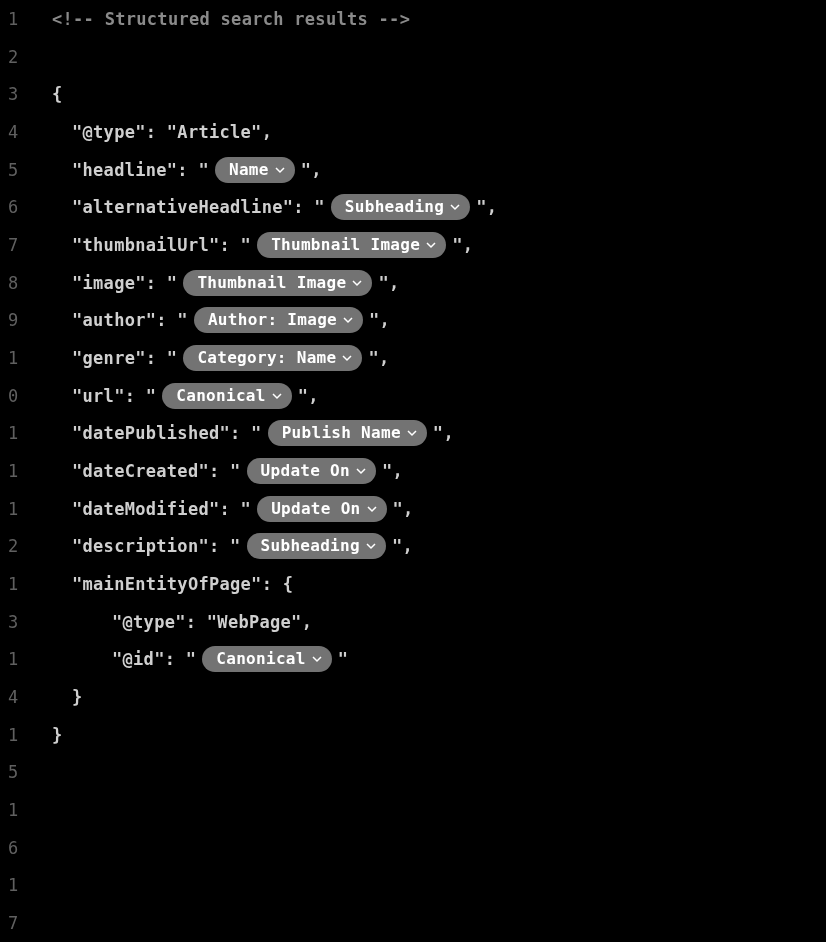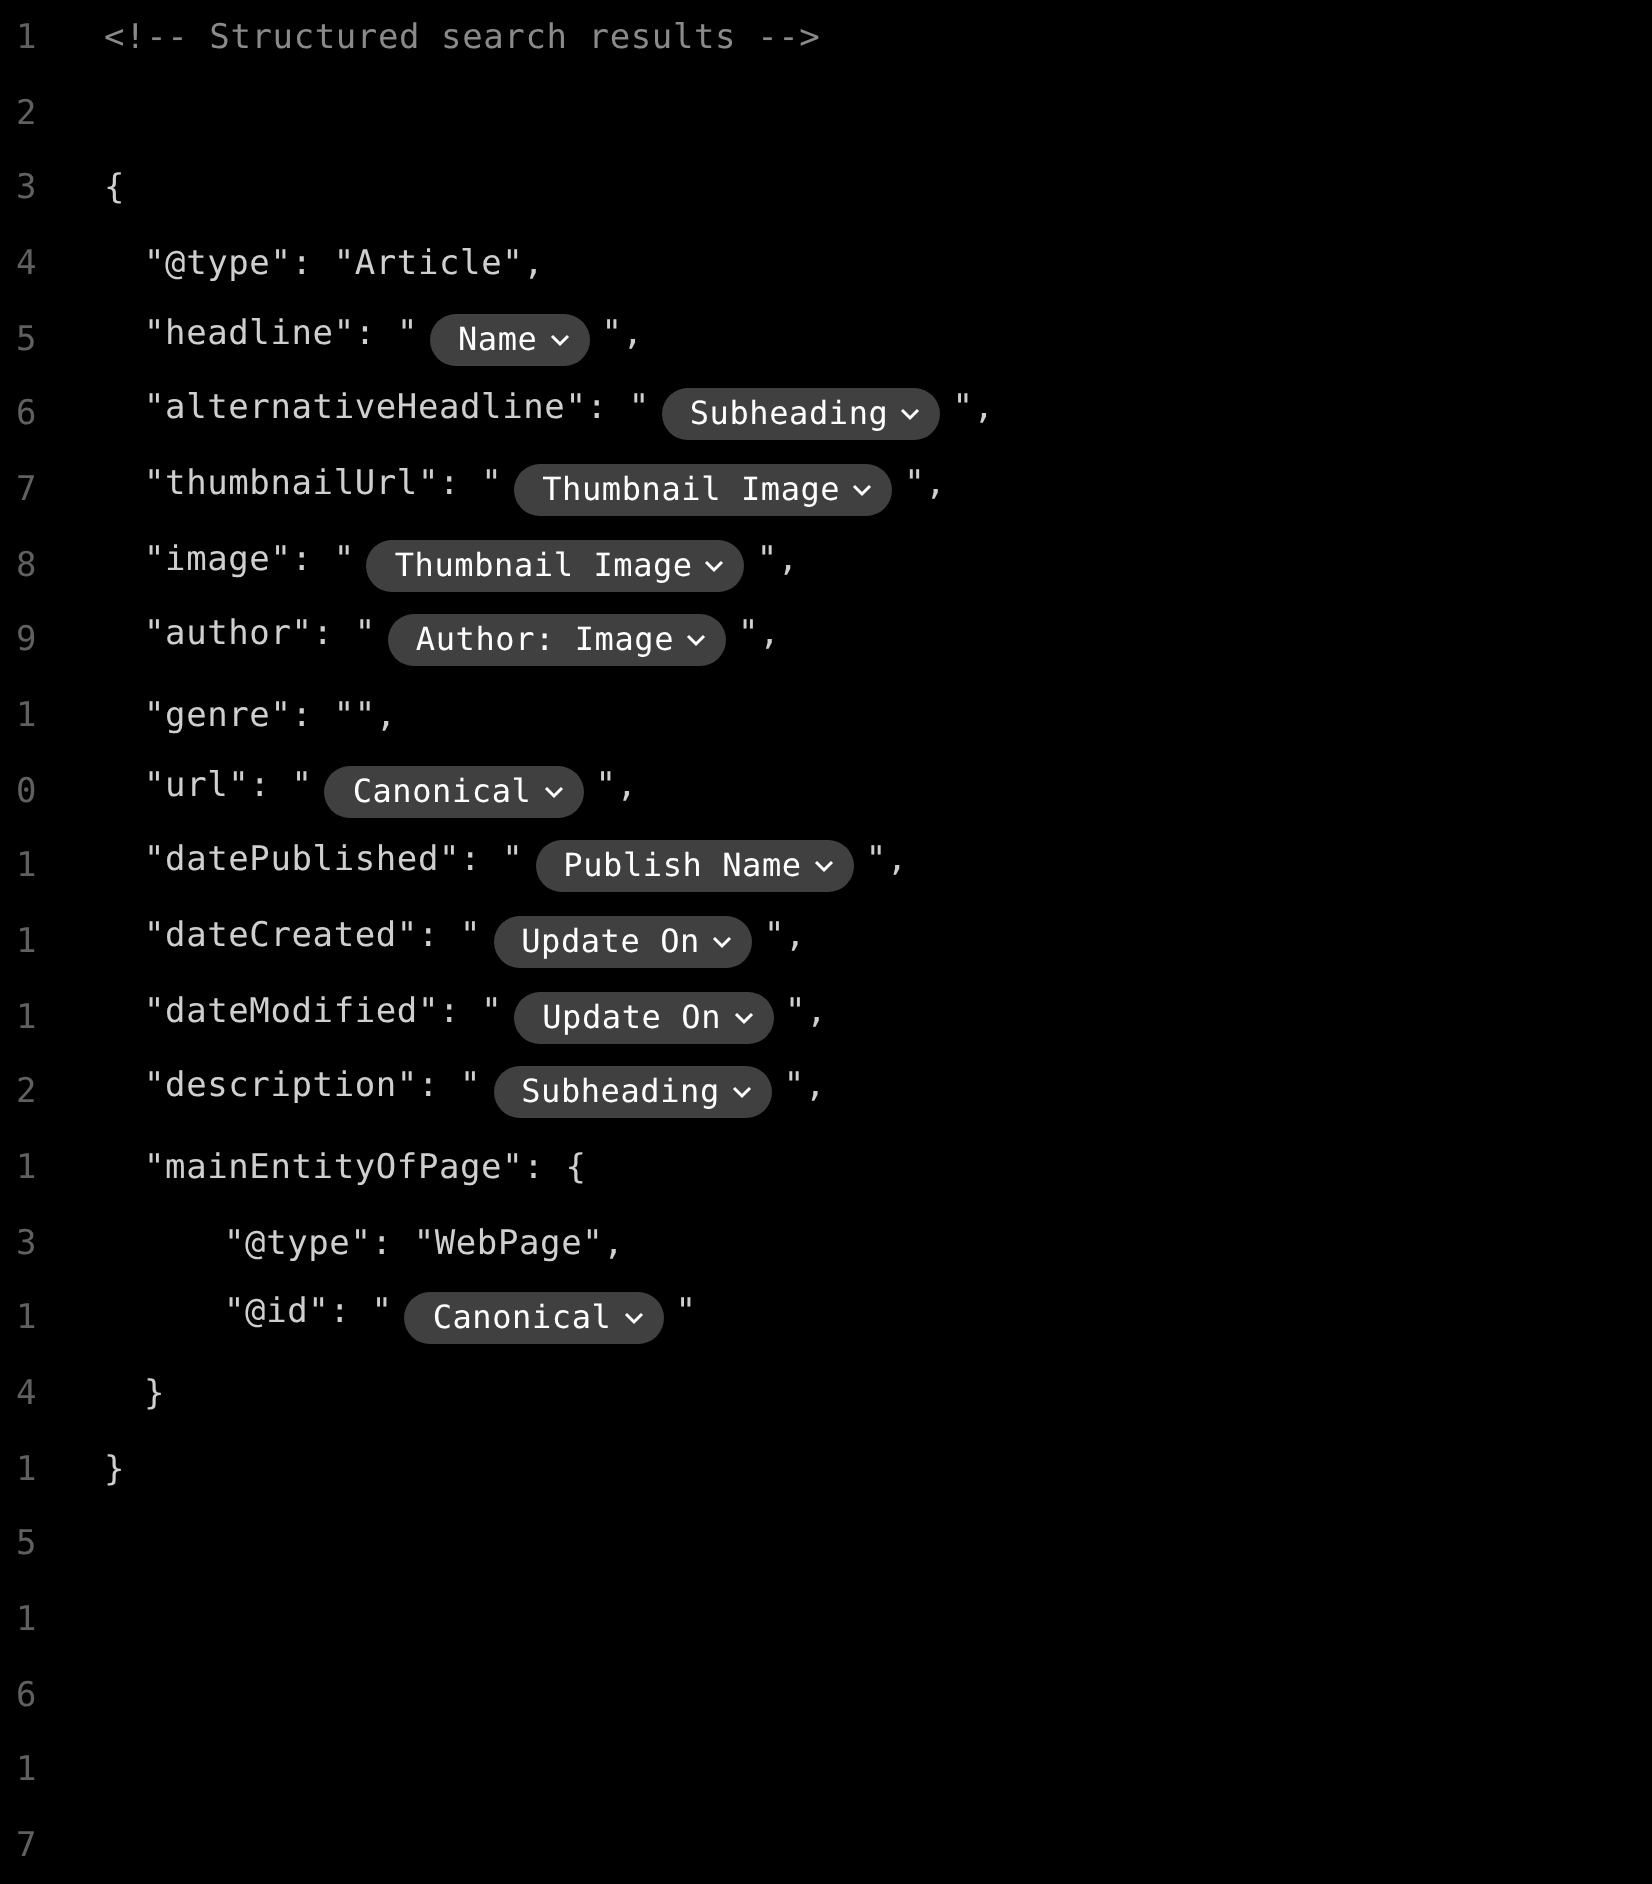--- a/index.html
+++ b/index.html
@@ -37,34 +37,36 @@
       text-align: left;
       padding-left: 8px;
       color: #606060;
       font-size: 17px;
       flex-shrink: 0;
     }
 
     .line-content {
       padding-left: 18px;
       display: flex;
+      align-items: center;
+      font-weight: bold;
     }
 
     .comment {
       color: #8a8a8a;
     }
 
     .code-text {
       color: #cfcfcf;
     }
 
     .pill {
       display: inline-flex;
       align-items: center;
-      background: #404040;
+      background: #737373;
       color: #ffffff;
       border-radius: 14px;
       padding: 3px 10px 3px 14px;
       font-size: 16px;
       margin: 0 6px;
       line-height: 1;
       height: 26px;
       cursor: pointer;
     }
 
@@ -163,21 +165,23 @@
     <span class="line-content indent-1">
       <span class="code-text">"author"</span><span class="code-text">: </span><span class="code-text">"</span><span class="pill"><span class="pill-text">Author: Image</span><span class="chevron"><svg viewBox="0 0 10 8">
               <path d="M1 2 L5 6 L9 2" stroke="#ffffff" stroke-width="1.5" fill="none"></path>
             </svg></span></span><span class="code-text">",</span>
     </span>
   </div>
 
   <div class="line">
     <span class="line-number">1</span>
     <span class="line-content indent-1">
-      <span class="code-text">"genre"</span><span class="code-text">: </span><span class="code-text">"</span><span class="code-text">",</span>
+      <span class="code-text">"genre"</span><span class="code-text">: </span><span class="code-text">"</span><span class="pill"><span class="pill-text">Category: Name</span><span class="chevron"><svg viewBox="0 0 10 8">
+              <path d="M1 2 L5 6 L9 2" stroke="#ffffff" stroke-width="1.5" fill="none"></path>
+            </svg></span></span><span class="code-text">",</span>
     </span>
   </div>
 
   <div class="line">
     <span class="line-number">0</span>
     <span class="line-content indent-1">
       <span class="code-text">"url"</span><span class="code-text">: </span><span class="code-text">"</span><span class="pill"><span class="pill-text">Canonical</span><span class="chevron"><svg viewBox="0 0 10 8">
               <path d="M1 2 L5 6 L9 2" stroke="#ffffff" stroke-width="1.5" fill="none"></path>
             </svg></span></span><span class="code-text">",</span>
     </span>

